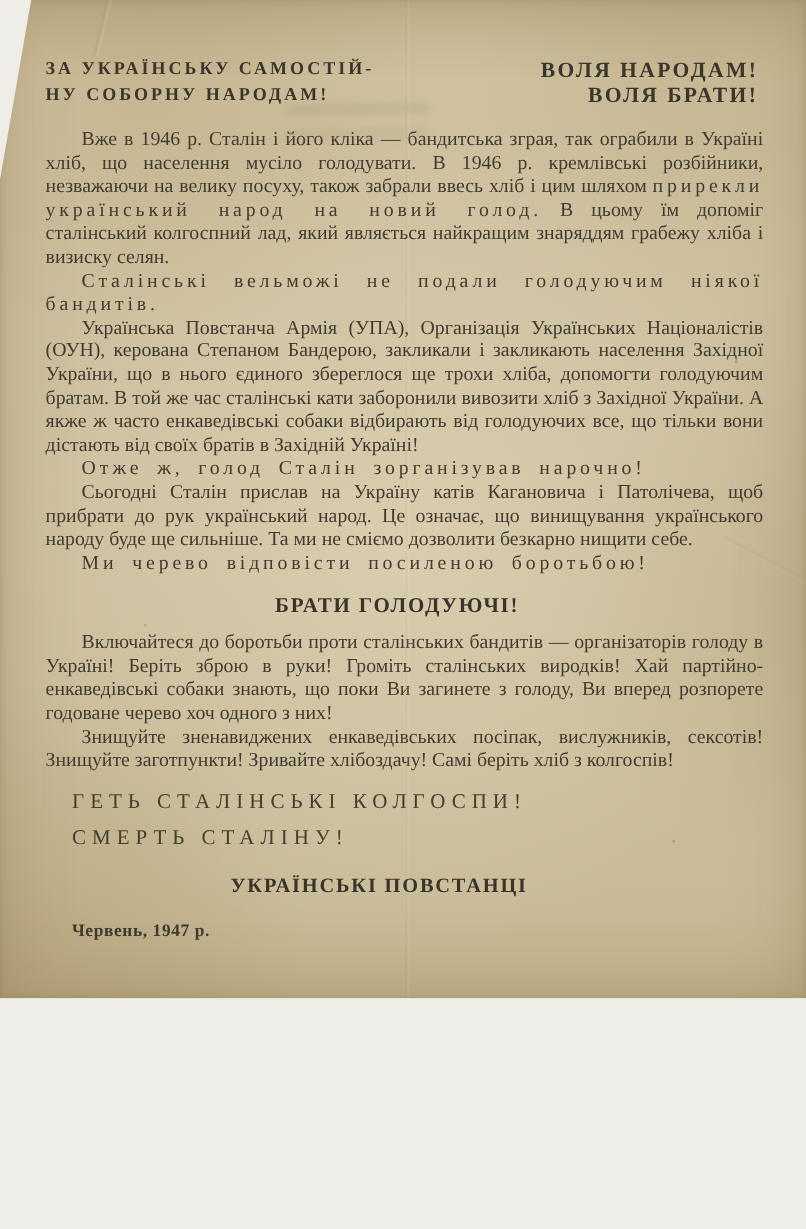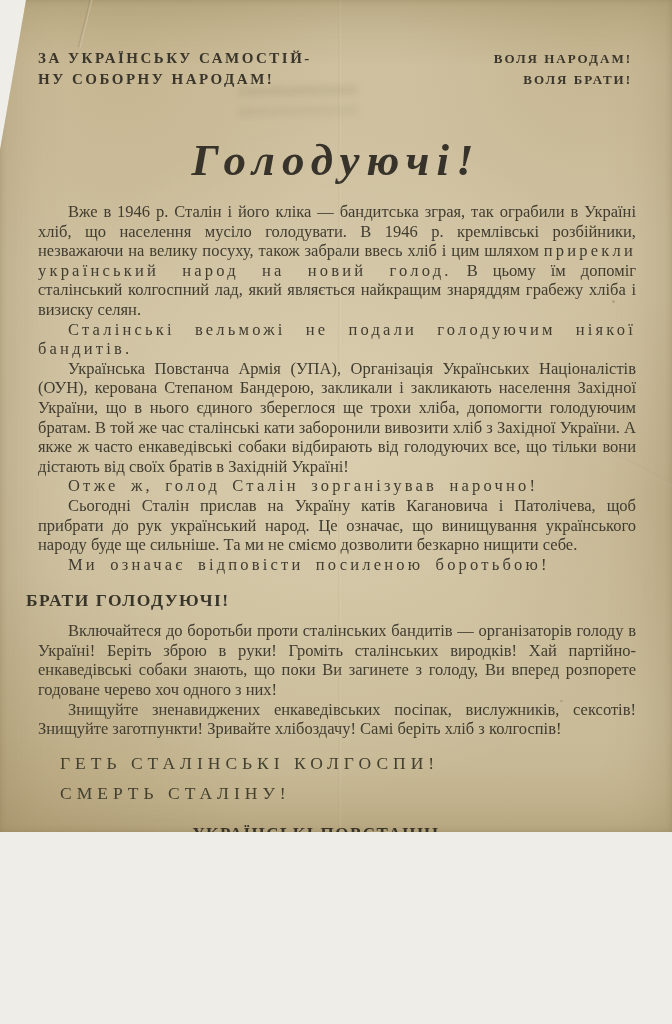--- a/index.html
+++ b/index.html
@@ -45,35 +45,36 @@
     left:598px;top:468px;width:90px;height:2px;
     background:linear-gradient(180deg, rgba(100,85,52,.22), rgba(240,230,200,.30));
     transform:rotate(28deg);filter:blur(.8px);
   }
   
   .masthead{
     display:flex;justify-content:space-between;align-items:flex-start;
     padding:48px 40px 0 38px;
   }
   .mast-left{font-size:15px;font-weight:bold;letter-spacing:2.5px;line-height:21px;color:#3a362c;}
-  .mast-right{font-size:13px;font-weight:bold;letter-spacing:2px;line-height:21px;text-align:right;color:#3a362c;}
+  .mast-right{font-size:18px;font-weight:bold;letter-spacing:2px;line-height:21px;text-align:right;color:#3a362c;}
   
   .title{
     margin-top:44px;text-align:center;
     font-size:45px;font-style:italic;font-weight:bold;letter-spacing:7px;
     color:#37332a;line-height:52px;
   }
   
   .bodytext{margin:16px 36px 0 38px;font-size:16.5px;line-height:19.6px;text-align:justify;color:#403c30;}
   .bodytext p{margin:0;text-indent:30px;}
   .spaced{letter-spacing:3.2px;word-spacing:5px;}
   p.spaced-par{letter-spacing:3.2px;word-spacing:5px;}
   .subheading{
     margin:16px 36px 10px 26px;font-size:17.5px;font-weight:bold;letter-spacing:1.5px;
     color:#38342a;
+    text-align:center;
   }
   .slogan-block{margin:12px 36px 0 60px;}
   .slogan{font-size:17.5px;letter-spacing:5px;line-height:25px;color:#43402f;margin:0 0 5px 0;font-weight:normal;}
   .signature{
     margin:18px 40px 0 0;text-align:center;font-size:17px;font-weight:bold;letter-spacing:1.5px;color:#38342a;
   }
   .dateline{margin:20px 0 0 60px;font-size:14.5px;font-weight:bold;letter-spacing:.5px;color:#3d392e;}
   
   .ink-stain{position:absolute;left:280px;top:838px;pointer-events:none;}
   .bleed-bottom{
@@ -100,29 +101,28 @@
       <div class="mast-left">
         <div>ЗА УКРАЇНСЬКУ САМОСТІЙ-</div>
         <div>НУ СОБОРНУ НАРОДАМ!</div>
       </div>
       <div class="mast-right">
         <div>ВОЛЯ НАРОДАМ!</div>
         <div>ВОЛЯ БРАТИ!</div>
       </div>
     </div>
 
-    <div class="title">Голодуючі!</div>
 
     <div class="bodytext">
       <p><span>Вже в 1946 р. Сталін і його кліка — бандитська зграя, так ограбили в Україні хліб, що населення мусіло голодувати. В 1946 р. кремлівські розбійники, незважаючи на велику посуху, також забрали ввесь хліб і цим шляхом </span><span class="spaced">прирекли український народ на новий голод.</span><span> В цьому їм допоміг сталінський колгоспний лад, який являється найкращим знаряддям грабежу хліба і визиску селян.</span></p>
       <p class="spaced-par">Сталінські вельможі не подали голодуючим ніякої бандитів.</p>
       <p>Українська Повстанча Армія (УПА), Організація Українських Націоналістів (ОУН), керована Степаном Бандерою, закликали і закликають населення Західної України, що в нього єдиного збереглося ще трохи хліба, допомогти голодуючим братам. В той же час сталінські кати заборонили вивозити хліб з Західної України. А якже ж часто енкаведівські собаки відбирають від голодуючих все, що тільки вони дістають від своїх братів в Західній Україні!</p>
       <p class="spaced-par">Отже ж, голод Сталін зорганізував нарочно!</p>
       <p>Сьогодні Сталін прислав на Україну катів Кагановича і Патолічева, щоб прибрати до рук український народ. Це означає, що винищування українського народу буде ще сильніше. Та ми не сміємо дозволити безкарно нищити себе.</p>
-      <p class="spaced-par">Ми означає відповісти посиленою боротьбою!</p>
+      <p class="spaced-par">Ми черево відповісти посиленою боротьбою!</p>
     </div>
 
     <div class="subheading">БРАТИ ГОЛОДУЮЧІ!</div>
 
     <div class="bodytext" style="margin-top:0;">
       <p>Включайтеся до боротьби проти сталінських бандитів — організаторів голоду в Україні! Беріть зброю в руки! Громіть сталінських виродків! Хай партійно-енкаведівські собаки знають, що поки Ви загинете з голоду, Ви вперед розпорете годоване черево хоч одного з них!</p>
       <p>Знищуйте зненавиджених енкаведівських посіпак, вислужників, сексотів! Знищуйте заготпункти! Зривайте хлібоздачу! Самі беріть хліб з колгоспів!</p>
     </div>
 
     <div class="slogan-block">

